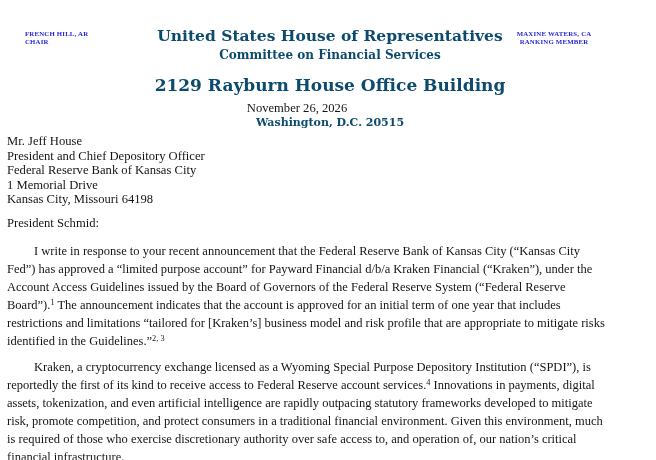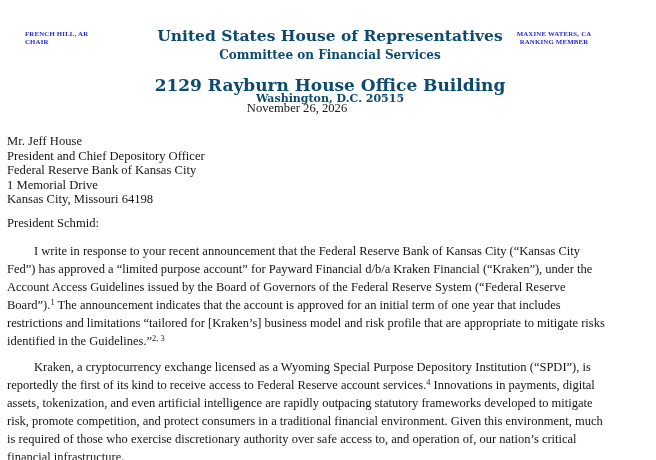--- a/index.html
+++ b/index.html
@@ -42,21 +42,21 @@
     left: 148px;
     top: 27px;
     width: 364px;
     text-align: center;
     font-family: "DejaVu Serif", serif;
     font-weight: bold;
   }
   .lh-title1 { font-size: 15.5px; line-height: 18px; }
   .lh-title2 { font-size: 12px;   line-height: 16px; margin-top: 2px; }
   .lh-addr1  { font-size: 17px;   line-height: 13px; margin-top: 16px; }
-  .lh-addr2  { font-size: 11px;   line-height: 13px; }
+  .lh-addr2  { font-size: 11px;   line-height: 13px; margin-top: 24px; }
 
   
   .date-line {
     position: absolute;
     top: 101px;
     left: 7px;
     width: 580px;
     text-align: center;
     font-size: 12.6px;
   }

